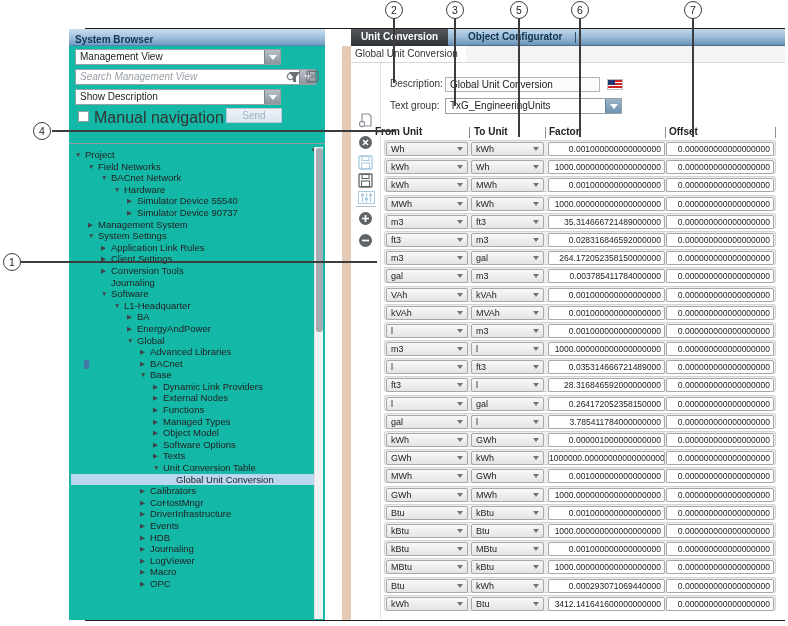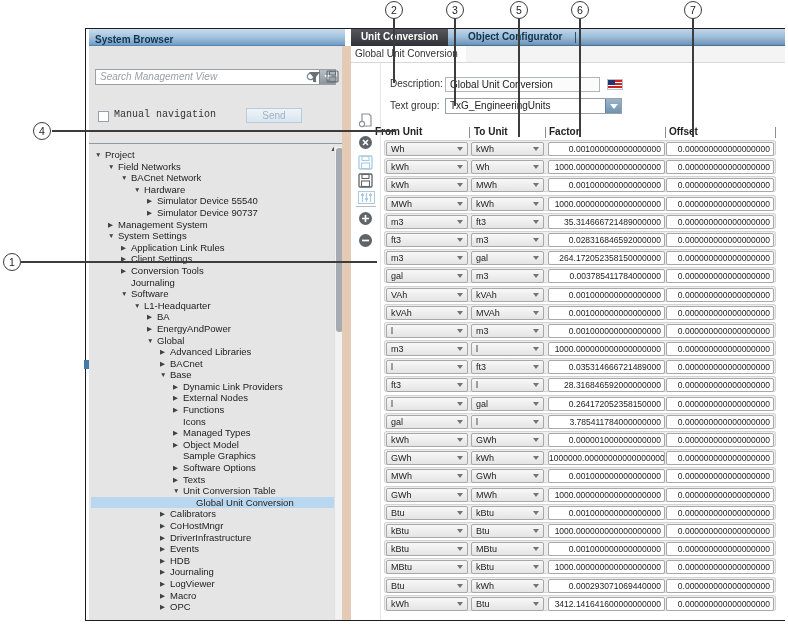--- a/index.html
+++ b/index.html
@@ -1,38 +1,38 @@
 <!DOCTYPE html>
 <html><head>
 <meta charset="utf-8">
 <style>
   html,body{margin:0;padding:0;background:#fff;}
   .canvas{position:relative;width:788px;height:626px;background:#fff;overflow:hidden;
           font-family:"Liberation Sans","DejaVu Sans",sans-serif;-webkit-font-smoothing:antialiased;}
   
   .window{position:absolute;left:85px;top:28px;width:700px;height:593px;border:1.5px solid #1d1d1d;background:#fff;box-sizing:border-box;}
   
-  .left-panel{position:absolute;left:89px;top:29px;width:256px;height:591px;background:#e5e5e5;}
+  .left-panel{position:absolute;left:69px;top:29px;width:256px;height:591px;background:#14b8a6;}
   .lp-header{position:absolute;left:0;top:0;width:100%;height:17px;
              background:linear-gradient(#c9dff0,#9fc0dc 55%,#6f9cc4);border-bottom:1px solid #5a85ab;box-sizing:border-box;}
   .lp-header span{font-size:10px;font-weight:bold;color:#13344f;line-height:17px;padding-left:6px;}
   .combo{position:absolute;height:16px;background:#fff;border:1px solid #98a0a8;box-sizing:border-box;}
   .combo .combo-text{position:absolute;left:4px;top:0;font-size:10px;color:#222;line-height:14px;white-space:nowrap;}
   .combo .combo-text.placeholder{color:#9aa0a6;font-style:italic;}
   .combo-btn{position:absolute;right:0;top:0;width:16px;height:100%;
              background:linear-gradient(#b9bfc6,#8d959d);border-left:1px solid #7d858d;box-sizing:border-box;}
   .combo-btn::after{content:"";position:absolute;left:4px;top:5px;border-left:4px solid transparent;border-right:4px solid transparent;border-top:5px solid #fff;}
   .mv-combo{left:6px;top:20px;width:206px;}
   .search-combo{left:6px;top:40px;width:241px;}
   .sd-combo{left:6px;top:60px;width:206px;}
   .search-mag{position:absolute;right:18px;top:2px;}
   .icon-funnel{position:absolute;left:219px;top:42px;}
   .icon-save-lp{position:absolute;left:237px;top:41px;}
   .checkbox{position:absolute;left:9px;top:82px;width:9px;height:9px;background:#fff;border:1px solid #9aa0a6;}
-  .cb-label{position:absolute;left:25px;top:80px;font-size:10px;color:#333;font-family:Liberation Mono, monospace;}
+  .cb-label{position:absolute;left:25px;top:80px;font-size:16px;color:#333;}
   .send-btn{position:absolute;left:157px;top:79px;width:56px;height:15px;
             background:linear-gradient(#eef3f8,#d9e5ef);border:1px solid #bccbda;box-sizing:border-box;
             font-size:10px;color:#9db3c6;text-align:center;line-height:13px;}
   .lp-divider{position:absolute;left:0;top:114px;width:256px;height:1px;background:#8f9aa3;}
   .tree-up-arrow{position:absolute;left:241px;top:116px;font-size:7px;color:#4a4f54;}
   .tree{position:absolute;left:2px;top:120px;width:243px;height:470px;overflow:hidden;}
   .tree-row{height:11.6px;line-height:11.6px;white-space:nowrap;font-size:9.5px;color:#222;}
   .tree-row.selected{background:#b9d7ef;}
   .tree-arrow{display:inline-block;width:10px;font-size:6.5px;color:#3f4347;vertical-align:1px;}
   .lp-scrollbar{position:absolute;left:245px;top:118px;width:9px;height:472px;background:#f2f2f2;border-left:1px solid #e0e0e0;box-sizing:border-box;}
@@ -88,20 +88,24 @@
 
 <div class="canvas">
 
   <div class="window"></div>
 
   <div class="left-panel">
     <div class="lp-header">
       <span>System Browser</span>
     </div>
 
+    <div class="combo mv-combo">
+      <span class="combo-text">Management View</span>
+      <span class="combo-btn"></span>
+    </div>
 
     <div class="combo search-combo">
       <span class="combo-text placeholder">Search Management View</span>
       <span class="search-mag">
         <svg width="11" height="11" viewBox="0 0 11 11">
             <circle cx="4.5" cy="4.5" r="3.2" fill="none" stroke="#7d858d" stroke-width="1.2"></circle>
             <line x1="7" y1="7" x2="10" y2="10" stroke="#7d858d" stroke-width="1.4"></line>
           </svg>
       </span>
       <span class="combo-btn"></span>
@@ -112,20 +116,24 @@
         </svg>
     </span>
     <span class="icon-save-lp">
       <svg width="13" height="13" viewBox="0 0 13 13">
           <rect x="1" y="1" width="11" height="11" rx="1" fill="none" stroke="#6a7076" stroke-width="1.2"></rect>
           <rect x="3.5" y="1.5" width="6" height="3.5" fill="none" stroke="#6a7076" stroke-width="1"></rect>
           <rect x="3" y="7" width="7" height="4.5" fill="none" stroke="#6a7076" stroke-width="1"></rect>
         </svg>
     </span>
 
+    <div class="combo sd-combo">
+      <span class="combo-text">Show Description</span>
+      <span class="combo-btn"></span>
+    </div>
 
     <span class="checkbox"></span>
     <span class="cb-label">Manual navigation</span>
     <div class="send-btn">Send</div>
 
     <div class="lp-divider"></div>
     <span class="tree-up-arrow">▲</span>
 
     <div class="tree" id="tree">
         <div class="tree-row" style="padding-left: 4px;"><span class="tree-arrow">▼</span><span>Project</span></div>
@@ -144,24 +152,22 @@
         <div class="tree-row" style="padding-left: 43px;"><span class="tree-arrow">▼</span><span>L1-Headquarter</span></div>
         <div class="tree-row" style="padding-left: 56px;"><span class="tree-arrow">▶</span><span>BA</span></div>
         <div class="tree-row" style="padding-left: 56px;"><span class="tree-arrow">▶</span><span>EnergyAndPower</span></div>
         <div class="tree-row" style="padding-left: 56px;"><span class="tree-arrow">▼</span><span>Global</span></div>
         <div class="tree-row" style="padding-left: 69px;"><span class="tree-arrow">▶</span><span>Advanced Libraries</span></div>
         <div class="tree-row" style="padding-left: 69px;"><span class="tree-arrow">▶</span><span>BACnet</span></div>
         <div class="tree-row" style="padding-left: 69px;"><span class="tree-arrow">▼</span><span>Base</span></div>
         <div class="tree-row" style="padding-left: 82px;"><span class="tree-arrow">▶</span><span>Dynamic Link Providers</span></div>
         <div class="tree-row" style="padding-left: 82px;"><span class="tree-arrow">▶</span><span>External Nodes</span></div>
         <div class="tree-row" style="padding-left: 82px;"><span class="tree-arrow">▶</span><span>Functions</span></div>
-        <div class="tree-row" style="padding-left: 82px;"><span class="tree-arrow"></span><span>Icons</span></div>
         <div class="tree-row" style="padding-left: 82px;"><span class="tree-arrow">▶</span><span>Managed Types</span></div>
         <div class="tree-row" style="padding-left: 82px;"><span class="tree-arrow">▶</span><span>Object Model</span></div>
-        <div class="tree-row" style="padding-left: 82px;"><span class="tree-arrow"></span><span>Sample Graphics</span></div>
         <div class="tree-row" style="padding-left: 82px;"><span class="tree-arrow">▶</span><span>Software Options</span></div>
         <div class="tree-row" style="padding-left: 82px;"><span class="tree-arrow">▶</span><span>Texts</span></div>
         <div class="tree-row" style="padding-left: 82px;"><span class="tree-arrow">▼</span><span>Unit Conversion Table</span></div>
         <div class="tree-row selected" style="padding-left: 95px;"><span class="tree-arrow"></span><span>Global Unit Conversion</span></div>
         <div class="tree-row" style="padding-left: 69px;"><span class="tree-arrow">▶</span><span>Calibrators</span></div>
         <div class="tree-row" style="padding-left: 69px;"><span class="tree-arrow">▶</span><span>CoHostMngr</span></div>
         <div class="tree-row" style="padding-left: 69px;"><span class="tree-arrow">▶</span><span>DriverInfrastructure</span></div>
         <div class="tree-row" style="padding-left: 69px;"><span class="tree-arrow">▶</span><span>Events</span></div>
         <div class="tree-row" style="padding-left: 69px;"><span class="tree-arrow">▶</span><span>HDB</span></div>
         <div class="tree-row" style="padding-left: 69px;"><span class="tree-arrow">▶</span><span>Journaling</span></div>

